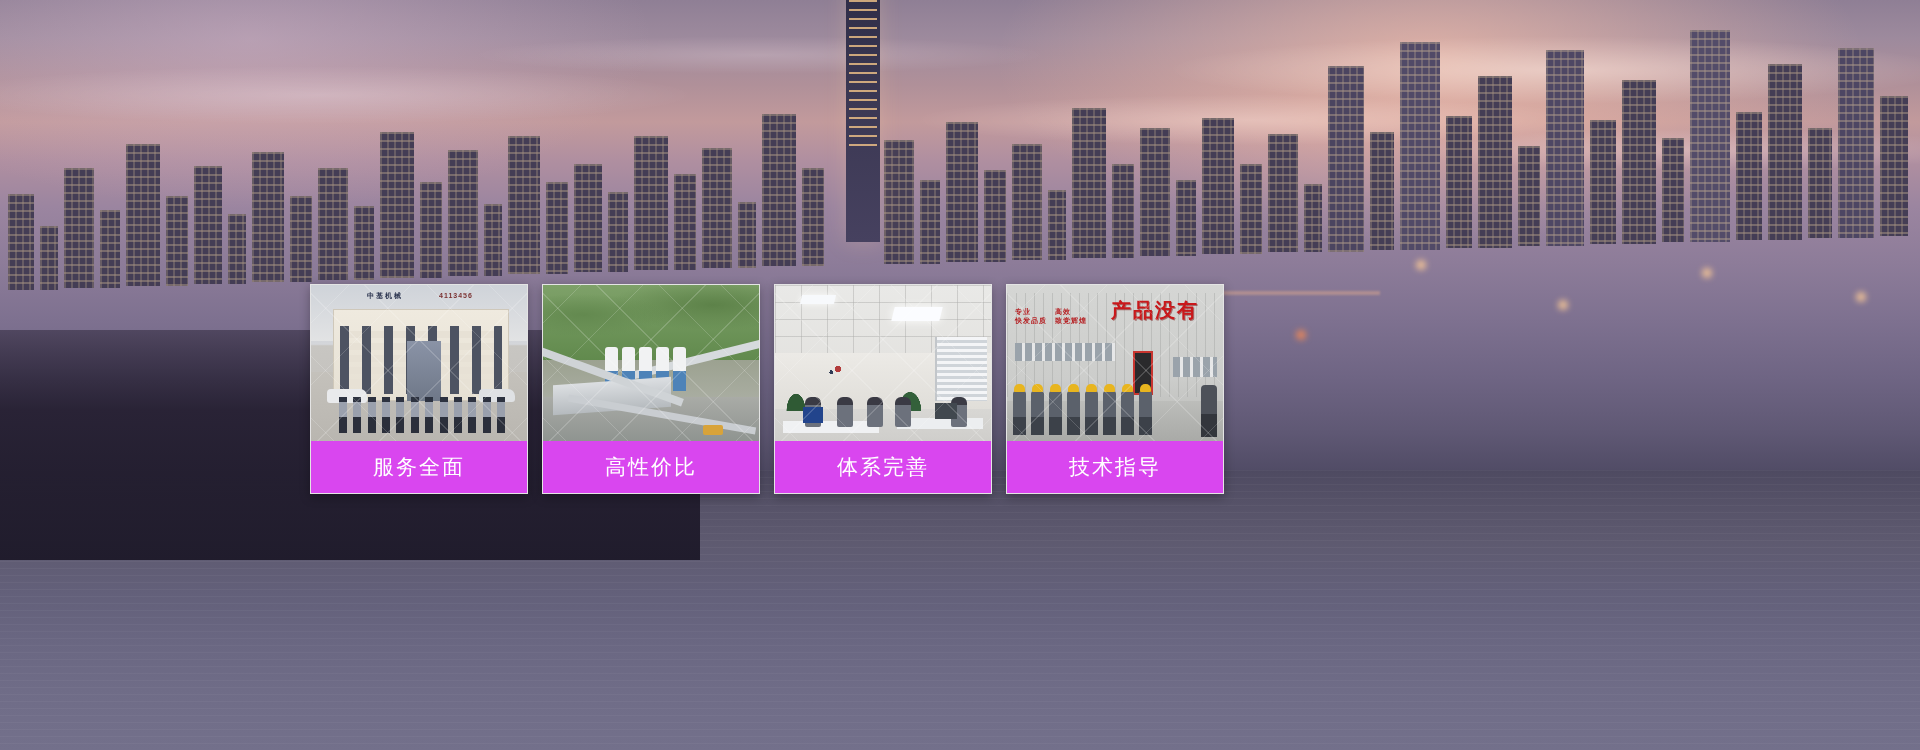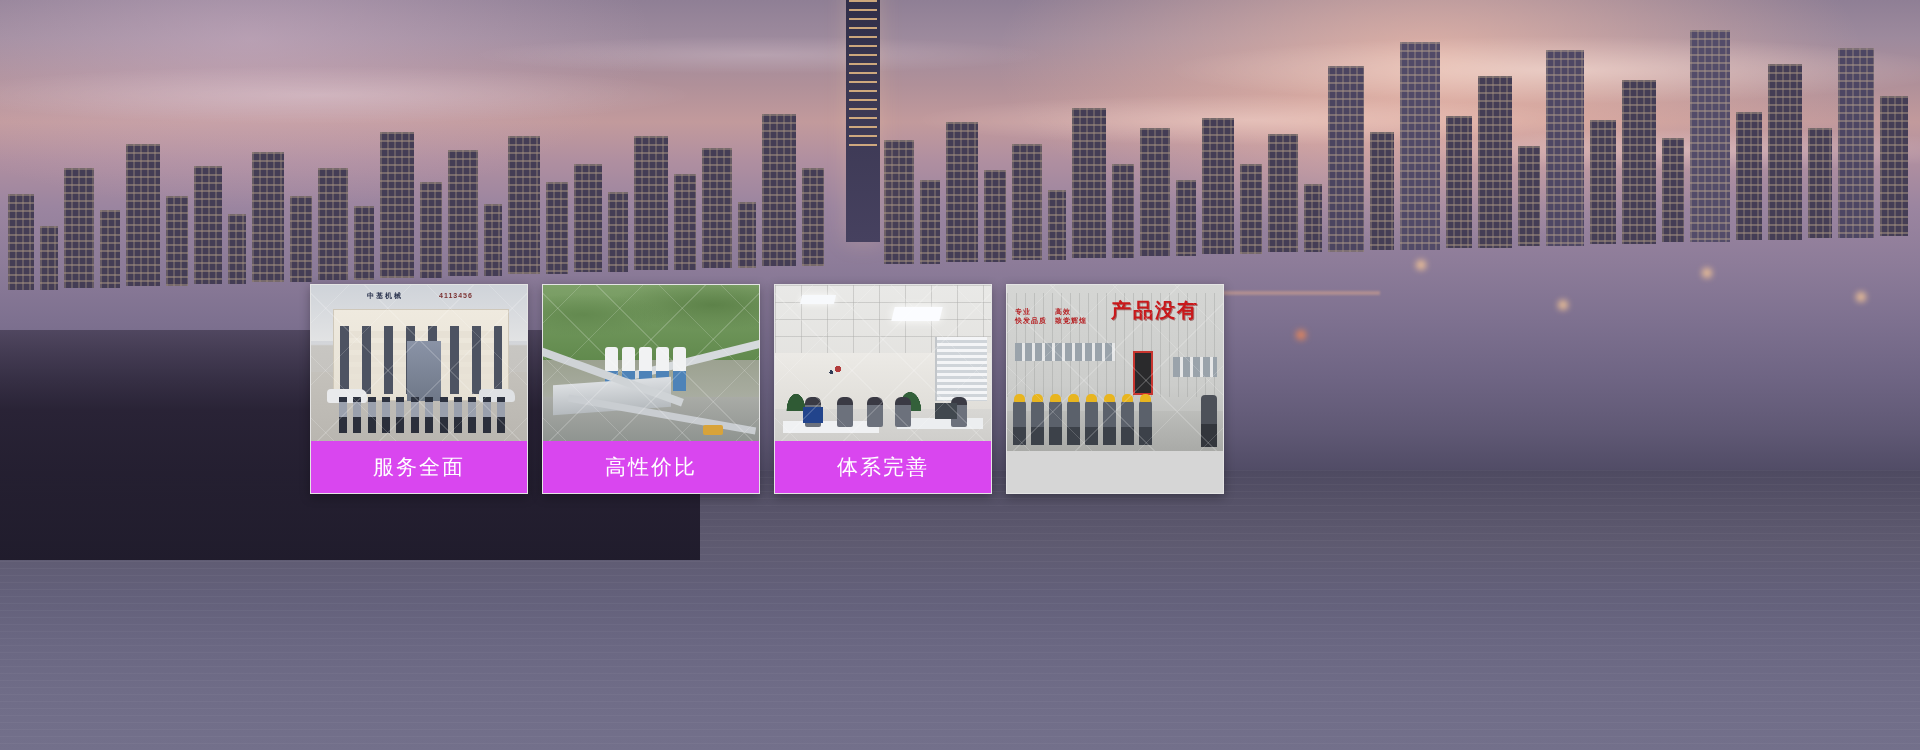--- a/index.html
+++ b/index.html
@@ -458,17 +458,18 @@
               <i></i>
               <i></i>
               <i></i>
               <i></i>
               <i></i>
               <i></i>
             </div>
           <div class="boss"></div>
           <div class="wm"></div>
         </div>
+        <div class="card-caption">技术指导</div>
       </div>
 
     </div>
   </div>
 </div>
 
 </body></html>

